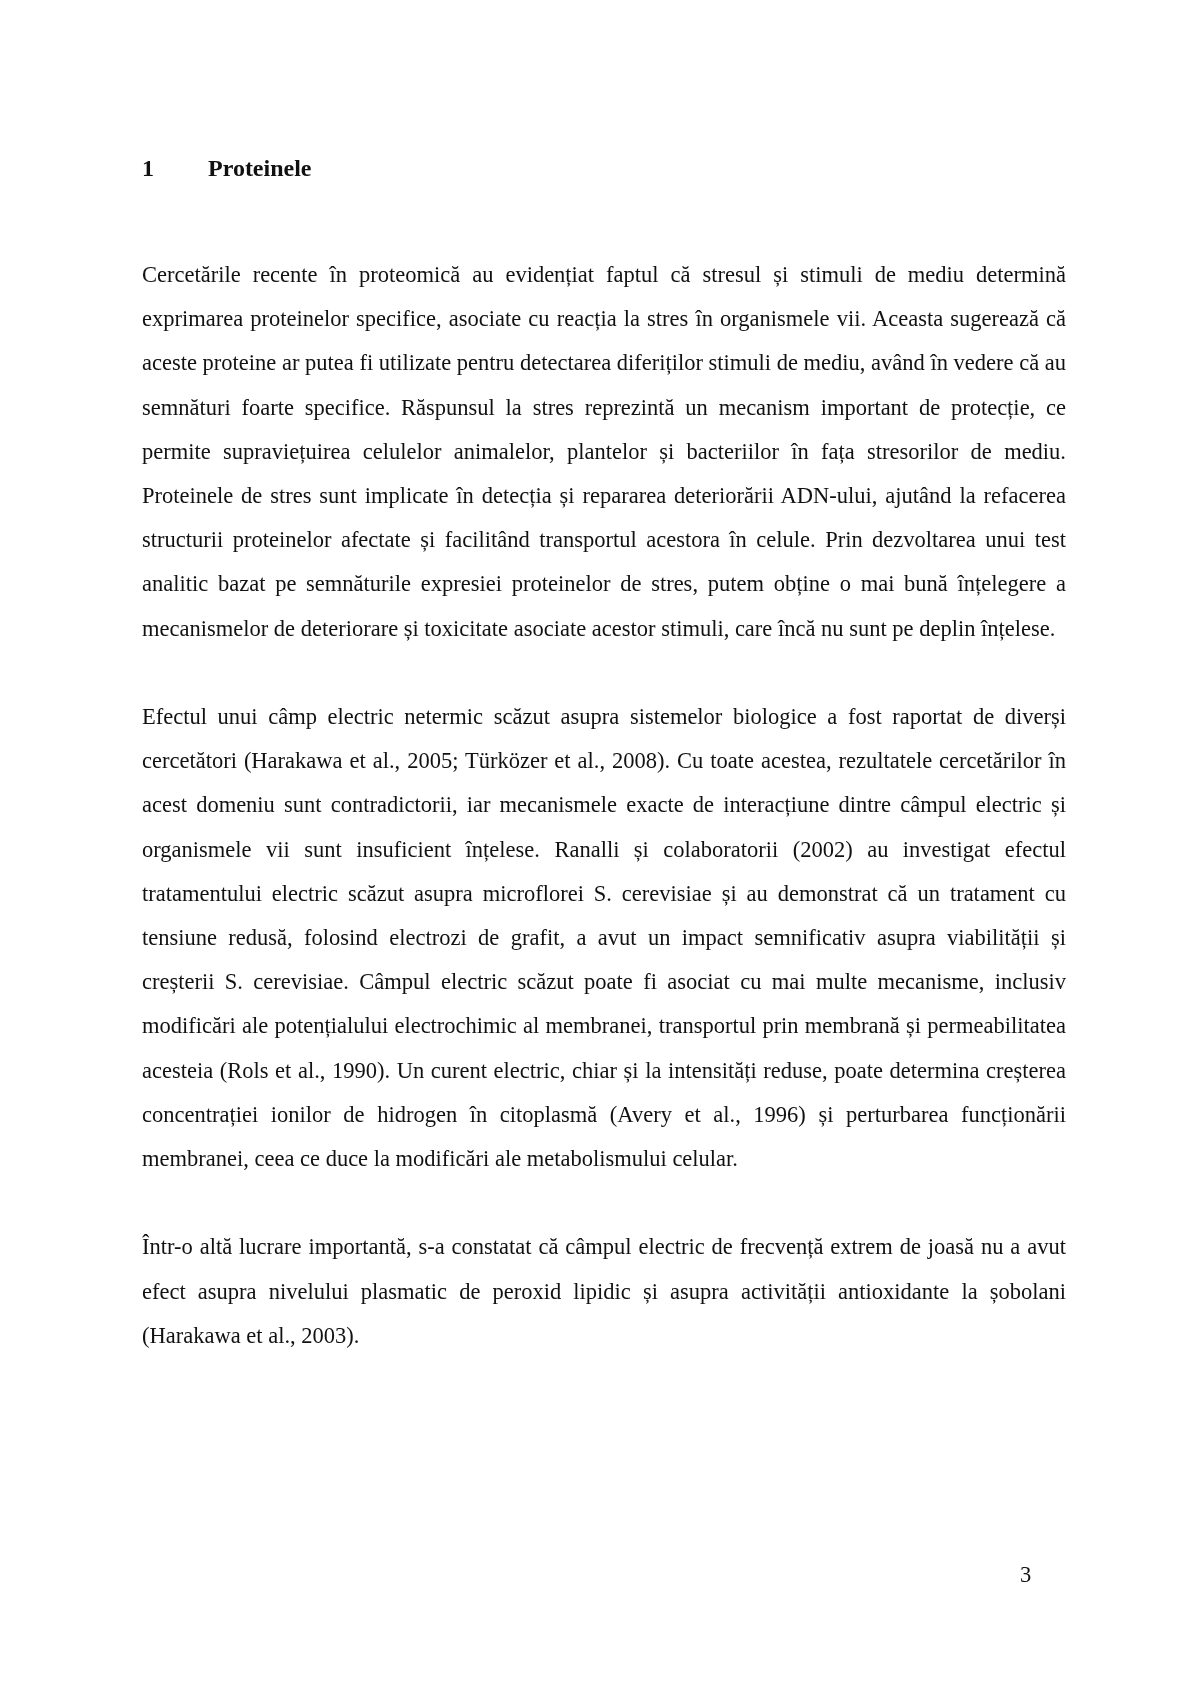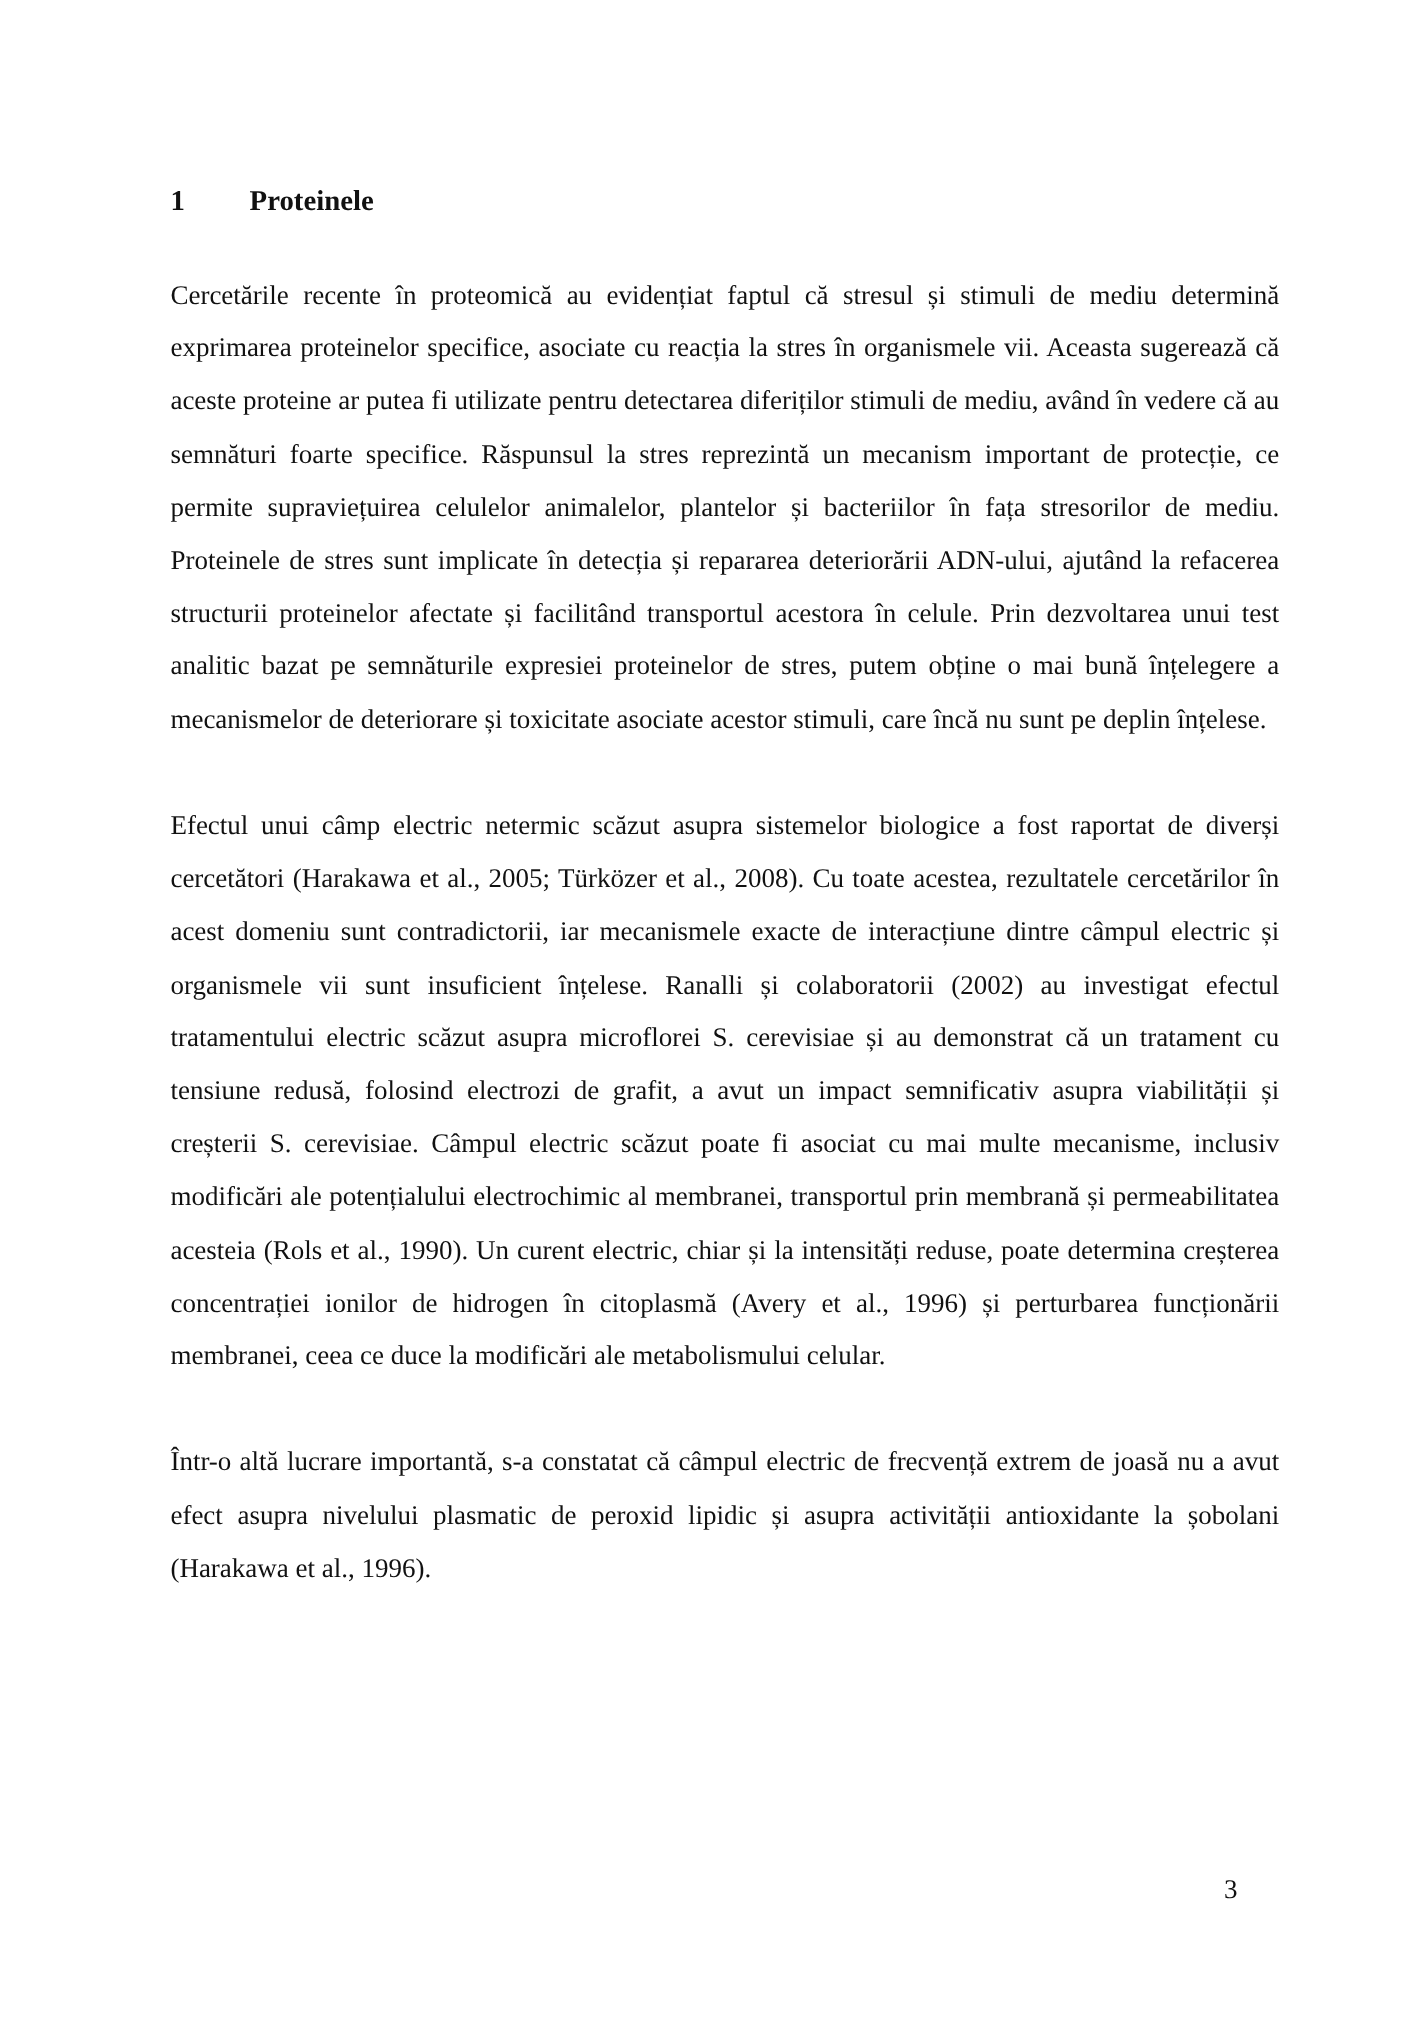--- a/index.html
+++ b/index.html
@@ -31,21 +31,21 @@
       font-weight: bold;
       line-height: 32px;
       display: flex;
     }
     .heading .num {
       width: 66px;
     }
     .content {
       position: absolute;
       left: 142px;
-      top: 224px;
+      top: 253px;
       width: 924px;
     }
     .para {
       font-size: 22.5px;
       line-height: 44.2px;
       text-align: justify;
       margin: 0 0 44.2px 0;
       hyphens: none;
     }
     .page-number {
@@ -61,17 +61,17 @@
 
 <div class="page">
   <div class="heading">
     <span class="num">1</span>
     <span class="title">Proteinele</span>
   </div>
 
   <div class="content">
     <p class="para">Cercetările recente în proteomică au evidențiat faptul că stresul și stimuli de mediu determină exprimarea proteinelor specifice, asociate cu reacția la stres în organismele vii. Aceasta sugerează că aceste proteine ar putea fi utilizate pentru detectarea diferiților stimuli de mediu, având în vedere că au semnături foarte specifice. Răspunsul la stres reprezintă un mecanism important de protecție, ce permite supraviețuirea celulelor animalelor, plantelor și bacteriilor în fața stresorilor de mediu. Proteinele de stres sunt implicate în detecția și repararea deteriorării ADN-ului, ajutând la refacerea structurii proteinelor afectate și facilitând transportul acestora în celule. Prin dezvoltarea unui test analitic bazat pe semnăturile expresiei proteinelor de stres, putem obține o mai bună înțelegere a mecanismelor de deteriorare și toxicitate asociate acestor stimuli, care încă nu sunt pe deplin înțelese.</p>
     <p class="para">Efectul unui câmp electric netermic scăzut asupra sistemelor biologice a fost raportat de diverși cercetători (Harakawa et al., 2005; Türközer et al., 2008). Cu toate acestea, rezultatele cercetărilor în acest domeniu sunt contradictorii, iar mecanismele exacte de interacțiune dintre câmpul electric și organismele vii sunt insuficient înțelese. Ranalli și colaboratorii (2002) au investigat efectul tratamentului electric scăzut asupra microflorei S. cerevisiae și au demonstrat că un tratament cu tensiune redusă, folosind electrozi de grafit, a avut un impact semnificativ asupra viabilității și creșterii S. cerevisiae. Câmpul electric scăzut poate fi asociat cu mai multe mecanisme, inclusiv modificări ale potențialului electrochimic al membranei, transportul prin membrană și permeabilitatea acesteia (Rols et al., 1990). Un curent electric, chiar și la intensități reduse, poate determina creșterea concentrației ionilor de hidrogen în citoplasmă (Avery et al., 1996) și perturbarea funcționării membranei, ceea ce duce la modificări ale metabolismului celular.</p>
-    <p class="para">Într-o altă lucrare importantă, s-a constatat că câmpul electric de frecvență extrem de joasă nu a avut efect asupra nivelului plasmatic de peroxid lipidic și asupra activității antioxidante la șobolani (Harakawa et al., 1996).</p>
+    <p class="para">Într-o altă lucrare importantă, s-a constatat că câmpul electric de frecvență extrem de joasă nu a avut efect asupra nivelului plasmatic de peroxid lipidic și asupra activității antioxidante la șobolani (Harakawa et al., 2003).</p>
   </div>
 
   <div class="page-number">3</div>
 </div>
 
 </body></html>

